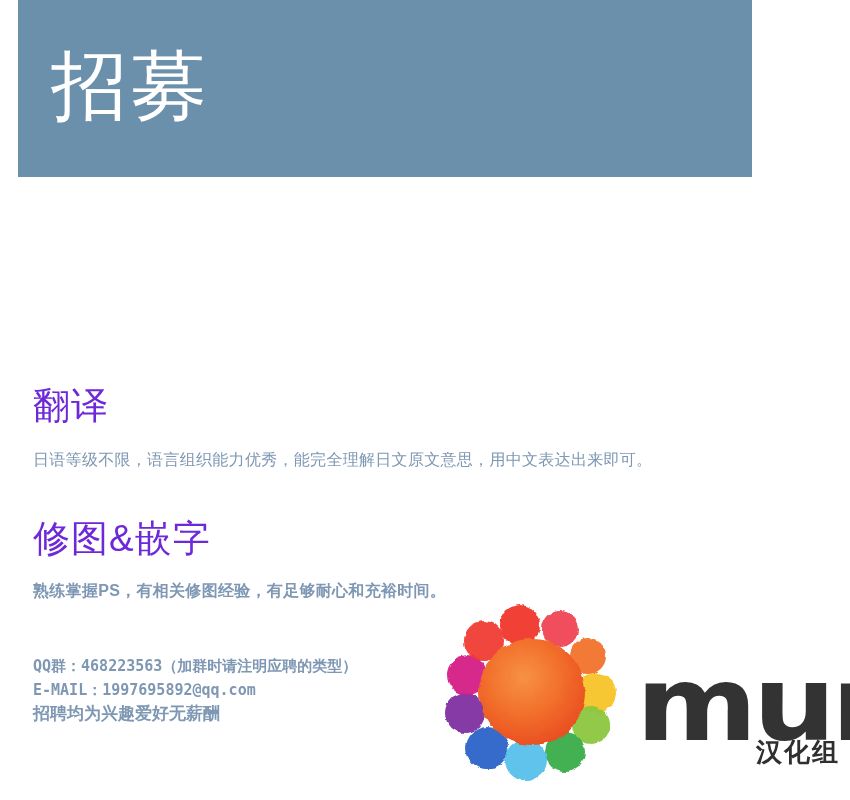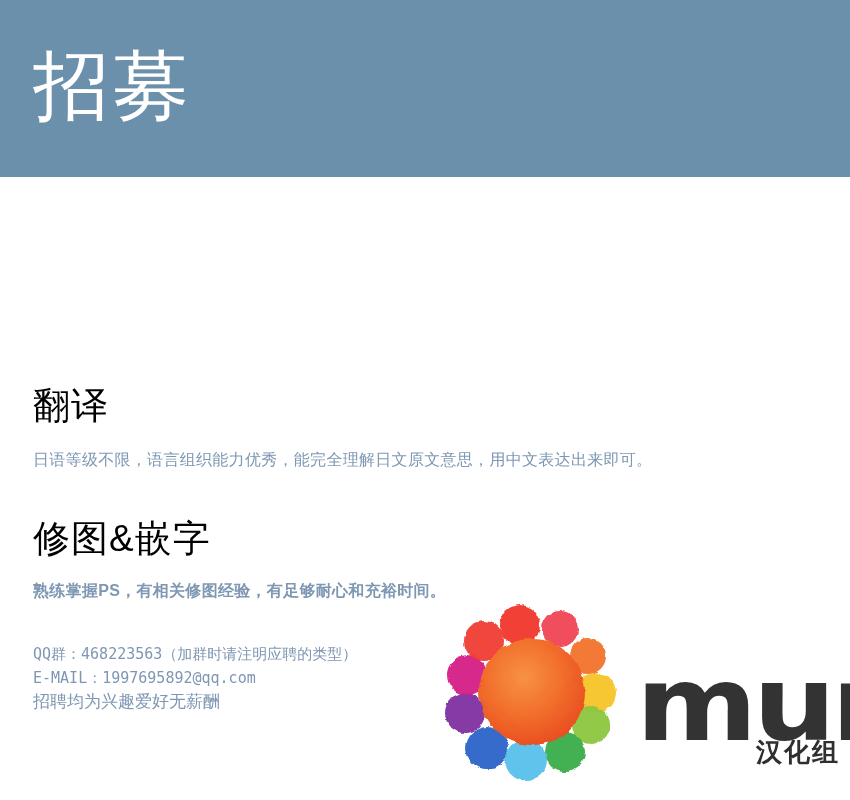--- a/index.html
+++ b/index.html
@@ -10,25 +10,26 @@
     width: 850px;
     height: 800px;
     background: #ffffff;
     font-family: "Liberation Sans", "DejaVu Sans", sans-serif;
     overflow: hidden;
     position: relative;
   }
 
   
   .header-band {
-    width: 850px;
+    width: 734px;
     height: 177px;
     background: #6b90ac;
     position: relative;
     box-sizing: border-box;
+    margin-left: 18px;
   }
   .header-title {
     position: absolute;
     left: 33px;
     top: 40px;
     color: #ffffff;
     font-size: 76px;
     line-height: 92px;
     font-weight: 300;
     letter-spacing: 4px;
@@ -38,21 +39,21 @@
   
   .content {
     position: relative;
     padding: 0;
   }
   .section {
     position: absolute;
     left: 33px;
   }
   .section-heading {
-    color: #000000;
+    color: #6d28d9;
     font-size: 37px;
     line-height: 46px;
     font-weight: 400;
     letter-spacing: 1px;
     white-space: nowrap;
     margin: 0;
   }
   .section-body {
     color: #7e97b3;
     font-size: 16px;
@@ -63,21 +64,21 @@
     margin: 0;
   }
 
   #sec-translate  { top: 206px; }
   #sec-translate .section-body { margin-top: 18px; }
 
   #sec-retouch    { top: 339px; }
   #sec-retouch .section-body { margin-top: 16px; font-weight: bold; }
 
   #sec-contact    { top: 459px; }
-  #sec-contact .contact-lines { margin-top: 6px; }
+  #sec-contact .contact-lines { margin-top: 18px; font-weight: bold; }
 
   .contact-line {
     color: #7e97b3;
     font-size: 17px;
     line-height: 24px;
     white-space: nowrap;
     margin: 0;
   }
   .contact-line.mono {
     font-family: "DejaVu Sans Mono", "Liberation Mono", monospace;

